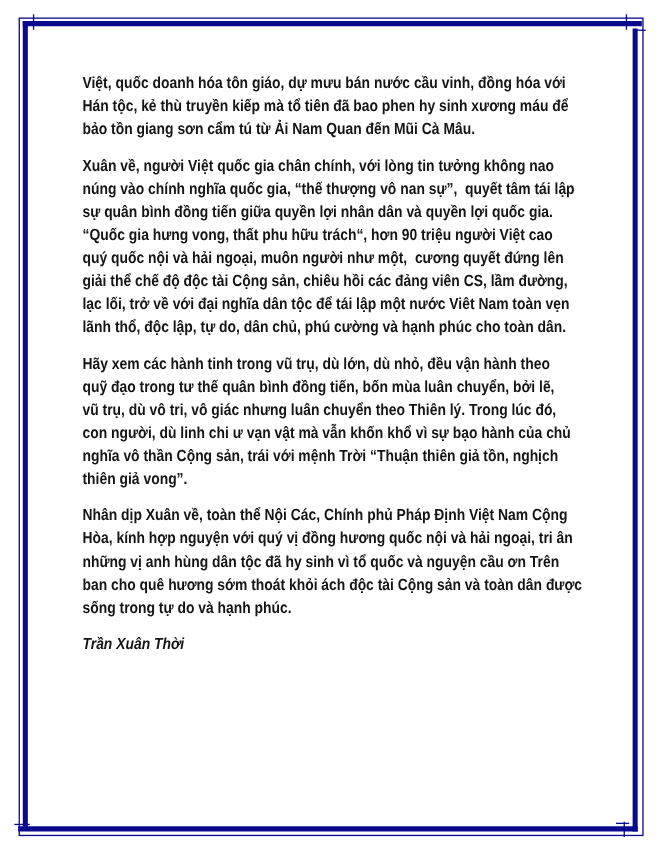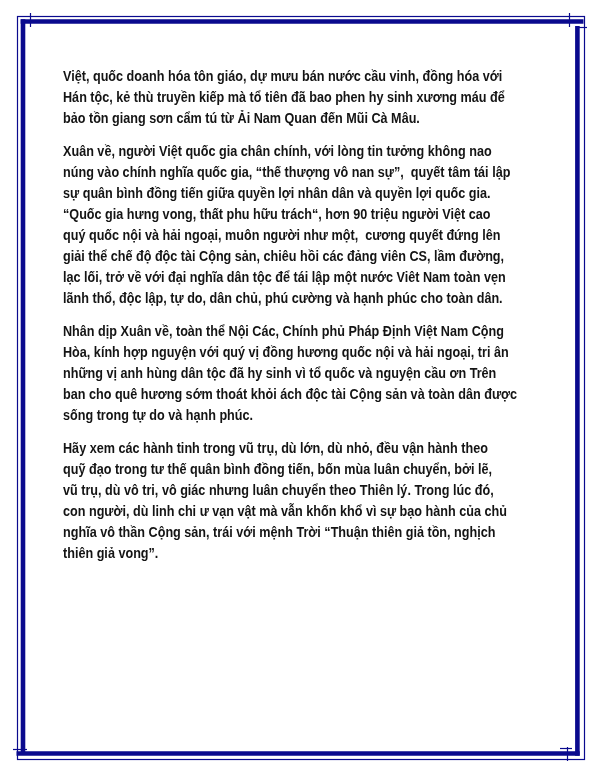--- a/index.html
+++ b/index.html
@@ -24,21 +24,21 @@
   .content {
     position: absolute;
     top: 0;
     left: 0;
     width: 600px;
     padding: 66px 0 0 63px;
     box-sizing: border-box;
     color: #141414;
   }
   .para {
-    margin: 0 0 12px 0;
+    margin: 0 0 12px 12px;
   }
   .line {
     font-weight: 700;
     font-size: 14.6px;
     line-height: 21px;
     white-space: pre;
     transform: scaleX(0.865);
     transform-origin: 0 50%;
   }
   .signature .line {
@@ -80,33 +80,36 @@
       <div class="line">núng vào chính nghĩa quốc gia, “thế thượng vô nan sự”,  quyết tâm tái lập</div>
       <div class="line">sự quân bình đồng tiến giữa quyền lợi nhân dân và quyền lợi quốc gia.</div>
       <div class="line">“Quốc gia hưng vong, thất phu hữu trách“, hơn 90 triệu người Việt cao</div>
       <div class="line">quý quốc nội và hải ngoại, muôn người như một,  cương quyết đứng lên</div>
       <div class="line">giải thể chế độ độc tài Cộng sản, chiêu hồi các đảng viên CS, lầm đường,</div>
       <div class="line">lạc lối, trở về với đại nghĩa dân tộc để tái lập một nước Viêt Nam toàn vẹn</div>
       <div class="line">lãnh thổ, độc lập, tự do, dân chủ, phú cường và hạnh phúc cho toàn dân.</div>
     </div>
 
     <div class="para">
-      <div class="line">Nhân dịp Xuân về, toàn thể Nội Các, Chính phủ Pháp Định Việt Nam Cộng</div>
-      <div class="line">Hòa, kính hợp nguyện với quý vị đồng hương quốc nội và hải ngoại, tri ân</div>
-      <div class="line">những vị anh hùng dân tộc đã hy sinh vì tổ quốc và nguyện cầu ơn Trên</div>
-      <div class="line">ban cho quê hương sớm thoát khỏi ách độc tài Cộng sản và toàn dân được</div>
-      <div class="line">sống trong tự do và hạnh phúc.</div>
-    </div>
-
-    <div class="para">
       <div class="line">Hãy xem các hành tinh trong vũ trụ, dù lớn, dù nhỏ, đều vận hành theo</div>
       <div class="line">quỹ đạo trong tư thế quân bình đồng tiến, bốn mùa luân chuyển, bởi lẽ,</div>
       <div class="line">vũ trụ, dù vô tri, vô giác nhưng luân chuyển theo Thiên lý. Trong lúc đó,</div>
       <div class="line">con người, dù linh chi ư vạn vật mà vẫn khốn khổ vì sự bạo hành của chủ</div>
       <div class="line">nghĩa vô thần Cộng sản, trái với mệnh Trời “Thuận thiên giả tồn, nghịch</div>
       <div class="line">thiên giả vong”.</div>
     </div>
 
+    <div class="para">
+      <div class="line">Nhân dịp Xuân về, toàn thể Nội Các, Chính phủ Pháp Định Việt Nam Cộng</div>
+      <div class="line">Hòa, kính hợp nguyện với quý vị đồng hương quốc nội và hải ngoại, tri ân</div>
+      <div class="line">những vị anh hùng dân tộc đã hy sinh vì tổ quốc và nguyện cầu ơn Trên</div>
+      <div class="line">ban cho quê hương sớm thoát khỏi ách độc tài Cộng sản và toàn dân được</div>
+      <div class="line">sống trong tự do và hạnh phúc.</div>
+    </div>
 
 
+
+    <div class="para signature">
+      <div class="line">Trần Xuân Thời</div>
+    </div>
 
   </div>
 </div>
 
 </body></html>

